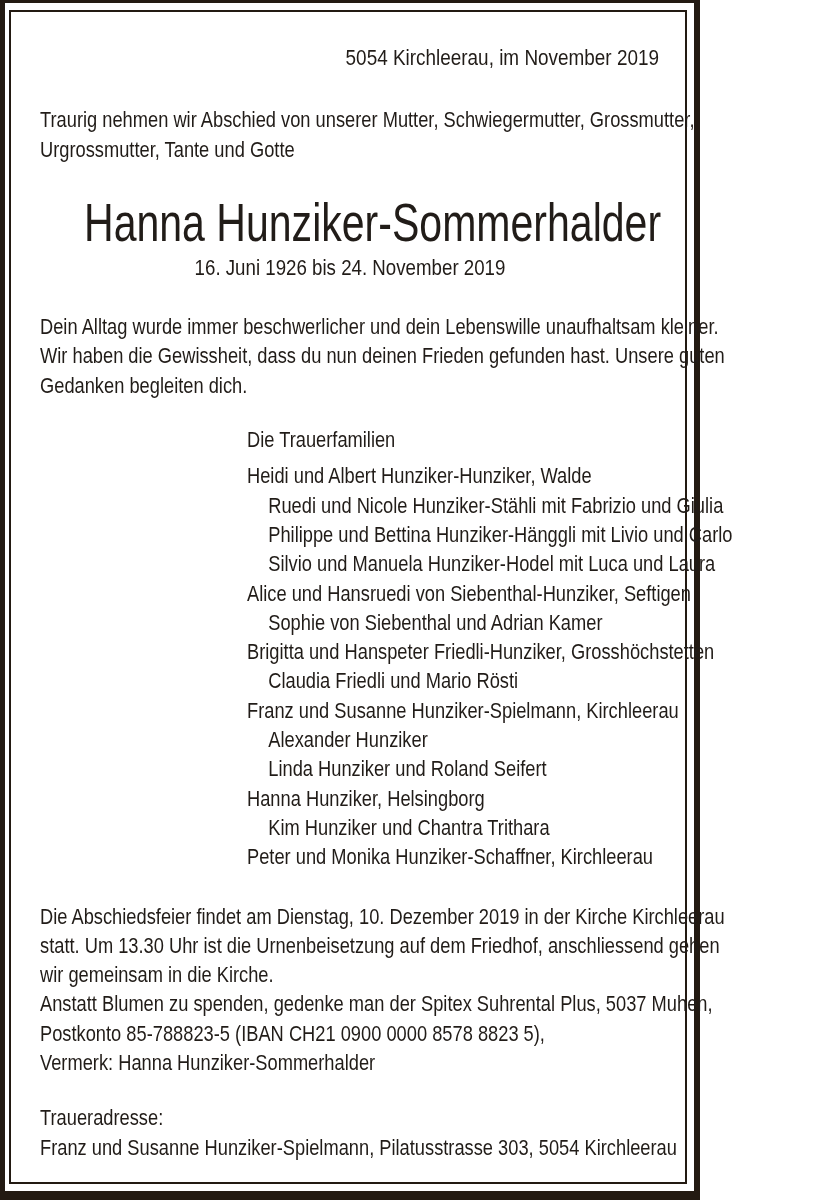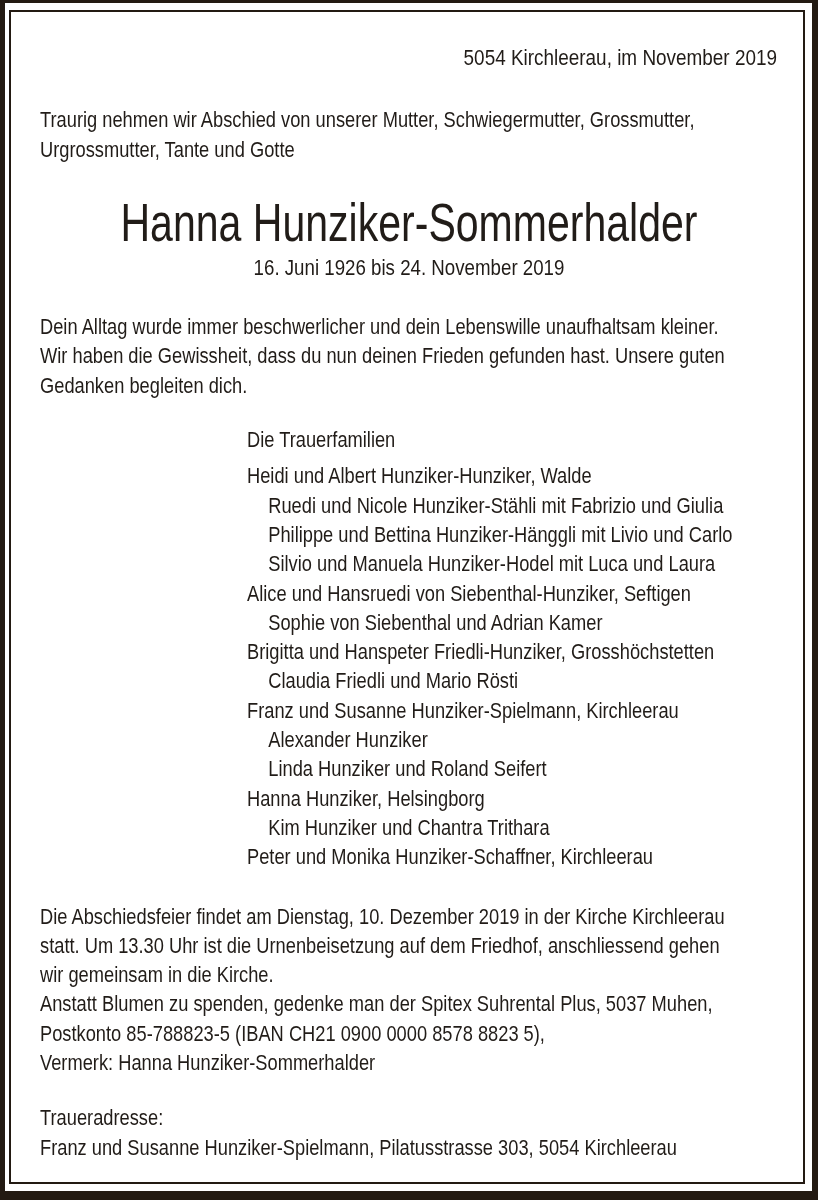--- a/index.html
+++ b/index.html
@@ -10,21 +10,21 @@
   * { margin: 0; padding: 0; box-sizing: border-box; }
   html, body {
     width: 818px; height: 1200px;
     background: var(--bg);
     font-family: "Liberation Sans", "DejaVu Sans", sans-serif;
     color: var(--text);
     overflow: hidden;
   }
   .page {
     position: relative;
-    width: 818px; height: 1200px;
+    width: 700px; height: 1200px;
     background: var(--bg);
   }
   
   .frame-outer {
     position: absolute; inset: 0;
     border-style: solid;
     border-color: var(--border);
     border-width: 3px 6px 9px 5px;
     pointer-events: none;
   }

